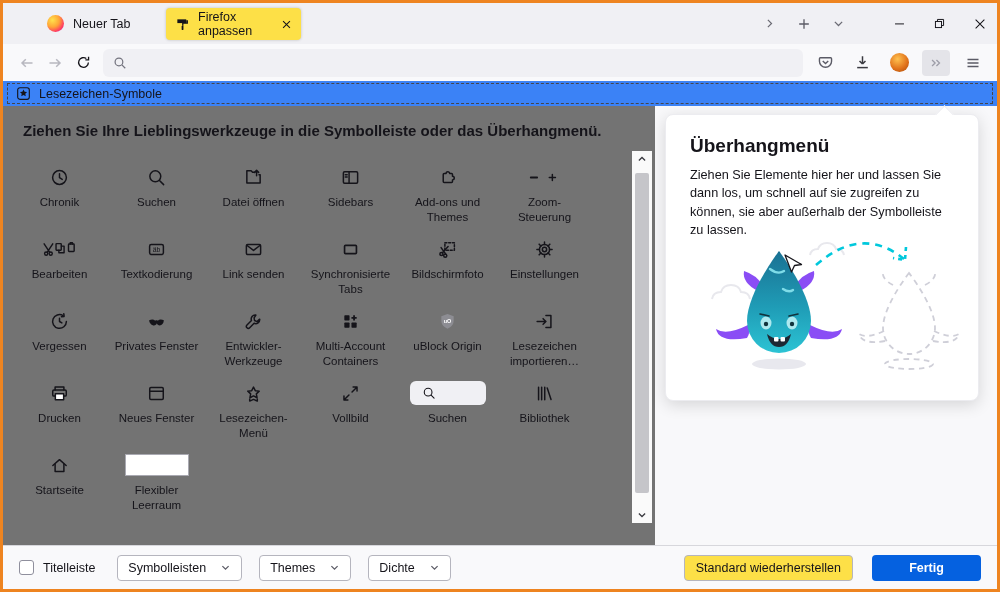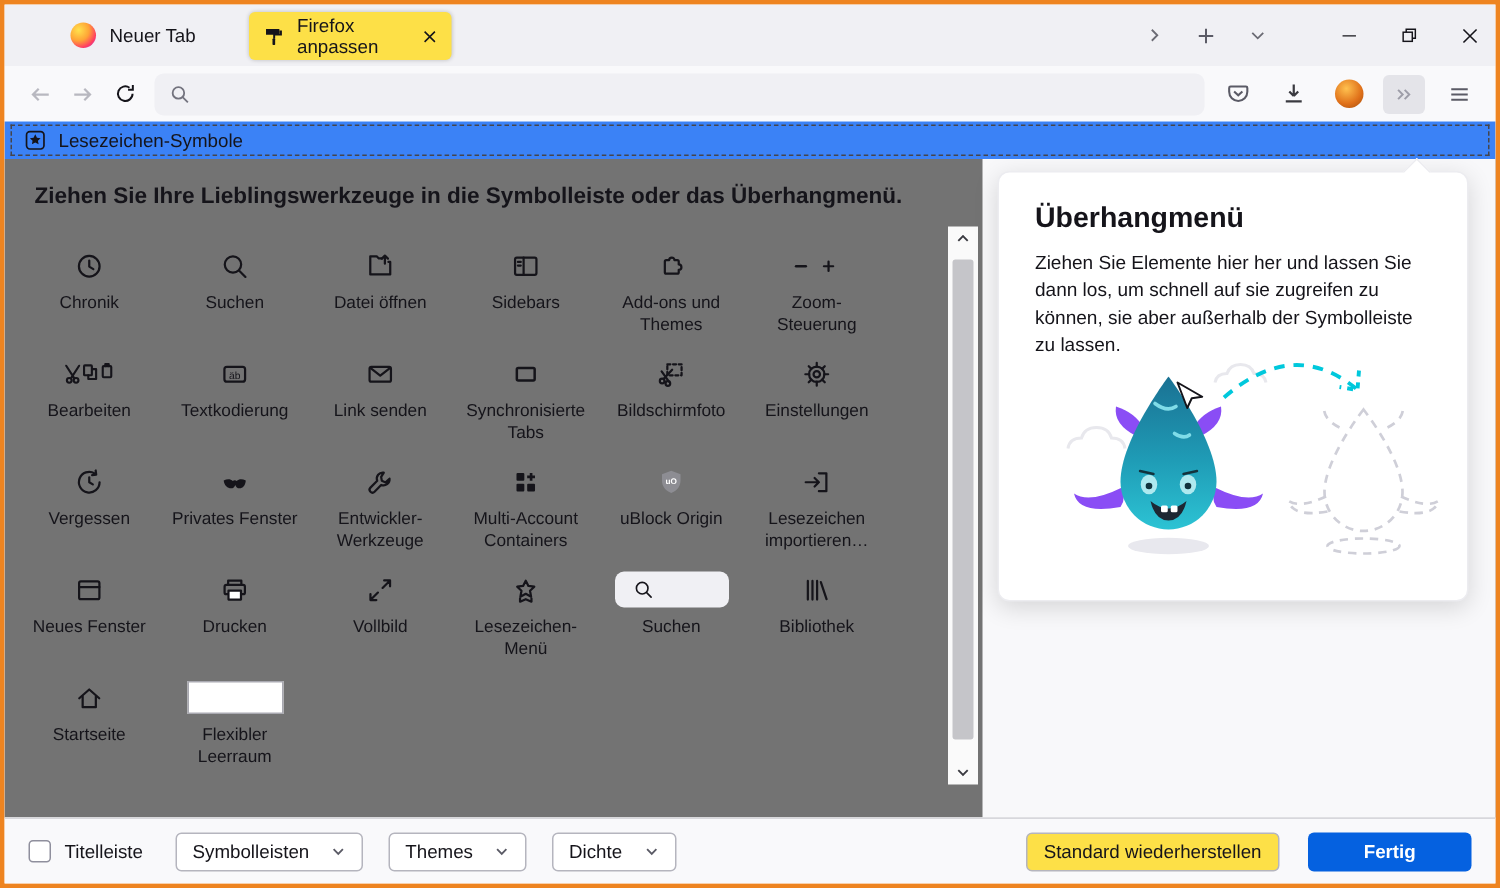--- a/index.html
+++ b/index.html
@@ -374,52 +374,52 @@
             <svg width="19" height="19" viewBox="0 0 16 16" fill="none" stroke="#15141a" stroke-width="1.25" stroke-linecap="round" stroke-linejoin="round">
               <path d="M9.2 3h4.2v10H9.2"></path>
               <path d="M1.8 8h7.4M9.2 8L6.8 5.6M9.2 8l-2.4 2.4"></path>
             </svg>
           </div>
           <div class="pal-label">Lesezeichen importieren…</div>
         </div>
         <div class="pal-item">
           <div class="pal-icon">
             <svg width="19" height="19" viewBox="0 0 16 16" fill="none" stroke="#15141a" stroke-width="1.25" stroke-linecap="round" stroke-linejoin="round">
-              <rect x="2.3" y="3" width="11.4" height="10" rx="1"></rect>
-              <path d="M2.3 6.2h11.4"></path>
-            </svg>
-          </div>
-          <div class="pal-label">Neues Fenster</div>
-        </div>
-        <div class="pal-item">
-          <div class="pal-icon">
-            <svg width="19" height="19" viewBox="0 0 16 16" fill="none" stroke="#15141a" stroke-width="1.25" stroke-linecap="round" stroke-linejoin="round">
               <path d="M4.3 5V2.6h7.4V5"></path>
               <rect x="2.3" y="5" width="11.4" height="5.2" rx="1"></rect>
               <rect x="4.5" y="8.2" width="7" height="5" fill="#fff"></rect>
             </svg>
           </div>
           <div class="pal-label">Drucken</div>
         </div>
         <div class="pal-item">
           <div class="pal-icon">
             <svg width="19" height="19" viewBox="0 0 16 16" fill="none" stroke="#15141a" stroke-width="1.25" stroke-linecap="round" stroke-linejoin="round">
-              <path d="M9.3 6.7l4.2-4.2M13.5 2.5h-3.3M13.5 2.5v3.3M6.7 9.3l-4.2 4.2M2.5 13.5h3.3M2.5 13.5v-3.3"></path>
-            </svg>
-          </div>
-          <div class="pal-label">Vollbild</div>
+              <rect x="2.3" y="3" width="11.4" height="10" rx="1"></rect>
+              <path d="M2.3 6.2h11.4"></path>
+            </svg>
+          </div>
+          <div class="pal-label">Neues Fenster</div>
         </div>
         <div class="pal-item">
           <div class="pal-icon">
             <svg width="19" height="19" viewBox="0 0 16 16" fill="none" stroke="#15141a" stroke-width="1.25" stroke-linecap="round" stroke-linejoin="round">
               <path d="M8 2.6l1.5 3 3.3.4-2.4 2.3.6 3.3L8 10l-3 1.6.6-3.3L3.2 6l3.3-.4z"></path>
               <path d="M4.8 12.6v1.8L8 13l3.2 1.4v-1.8"></path>
             </svg>
           </div>
           <div class="pal-label">Lesezeichen-Menü</div>
+        </div>
+        <div class="pal-item">
+          <div class="pal-icon">
+            <svg width="19" height="19" viewBox="0 0 16 16" fill="none" stroke="#15141a" stroke-width="1.25" stroke-linecap="round" stroke-linejoin="round">
+              <path d="M9.3 6.7l4.2-4.2M13.5 2.5h-3.3M13.5 2.5v3.3M6.7 9.3l-4.2 4.2M2.5 13.5h3.3M2.5 13.5v-3.3"></path>
+            </svg>
+          </div>
+          <div class="pal-label">Vollbild</div>
         </div>
         <div class="pal-item">
           <div class="pal-icon">
             <div class="search-pill">
               <svg width="14" height="14" viewBox="0 0 16 16" fill="none" stroke="#15141a" stroke-width="1.25" stroke-linecap="round" stroke-linejoin="round">
                 <circle cx="7" cy="7" r="4.4"></circle>
                 <path d="M10.4 10.4L13.8 13.8"></path>
               </svg>
             </div>
           </div>

